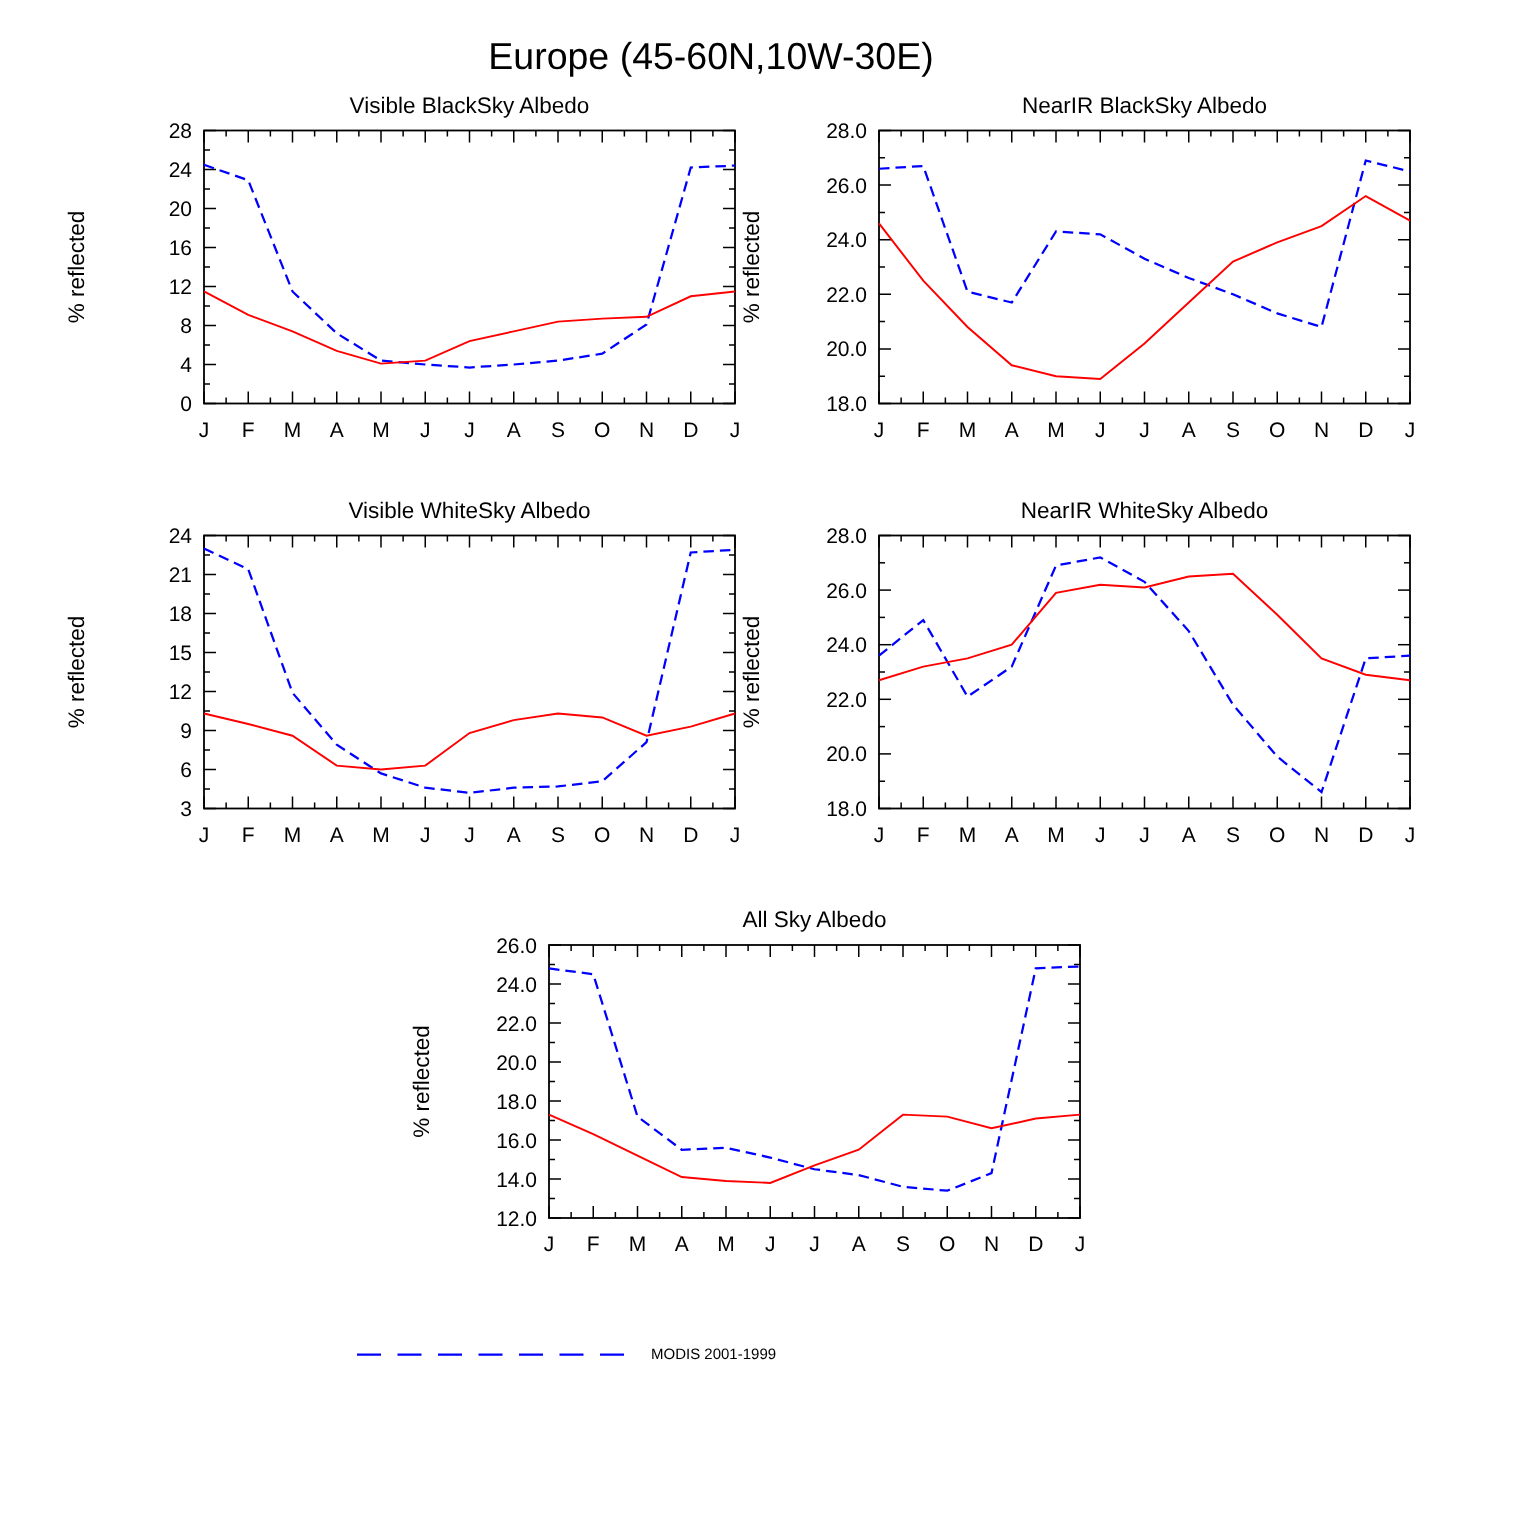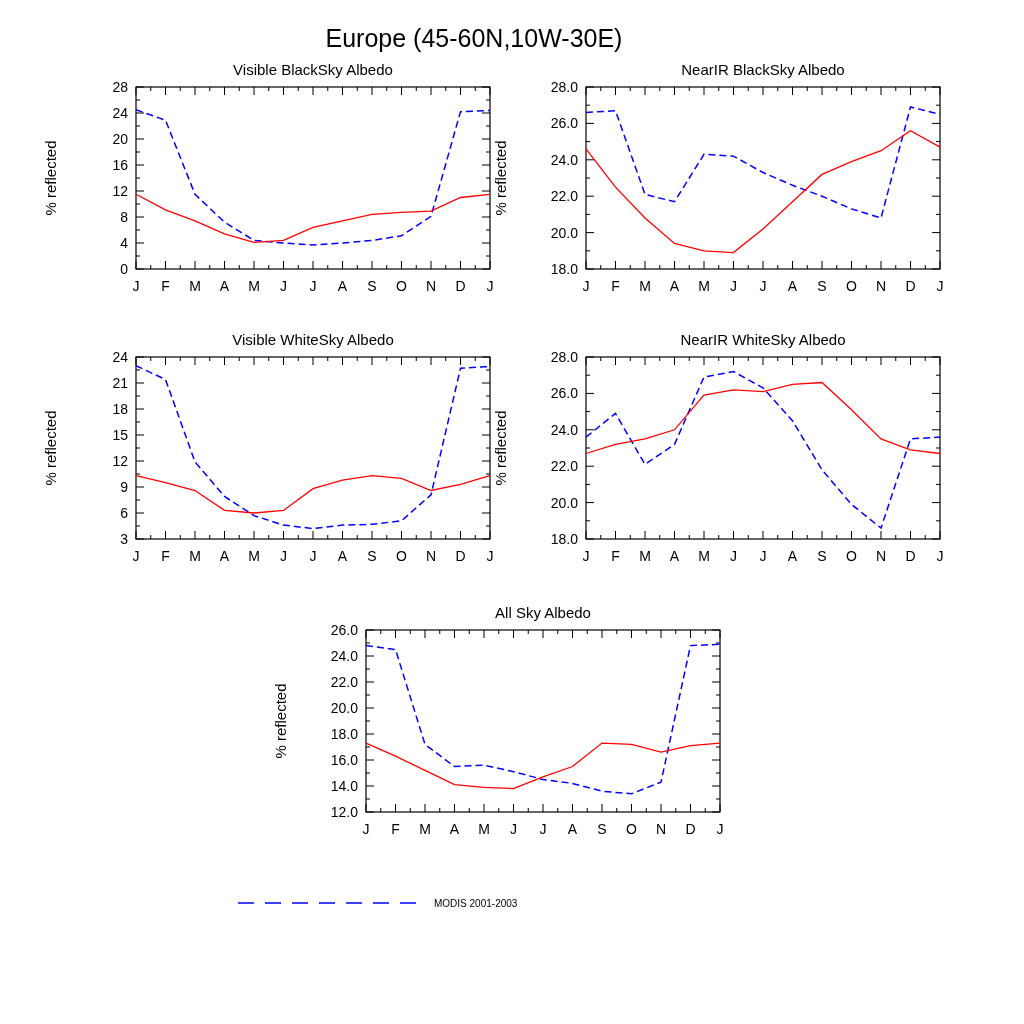--- a/index.html
+++ b/index.html
@@ -535,15 +535,15 @@
       <line x1="462" y1="32" x2="454" y2="32" stroke="#000" stroke-width="1"></line>
       <text x="100" y="37" text-anchor="end" font-size="14">26.0</text>
       <polyline points="108.0,47.6 137.5,51.5 167.0,146.4 196.5,168.5 226.0,167.2 255.5,173.7 285.0,181.5 314.5,185.4 344.0,193.2 373.5,195.8 403.0,184.1 432.5,47.6 462.0,46.3" fill="none" stroke="#0000ff" stroke-width="1.5" stroke-dasharray="7,4"></polyline>
       <polyline points="108.0,145.1 137.5,158.1 167.0,172.4 196.5,186.7 226.0,189.3 255.5,190.6 285.0,178.9 314.5,168.5 344.0,145.1 373.5,146.4 403.0,154.2 432.5,147.7 462.0,145.1" fill="none" stroke="#ff0000" stroke-width="1.3" stroke-dasharray="none"></polyline>
     </svg>
 
   <div class="legend-row" style="top:897px">
     <svg width="186" height="12">
         <line x1="0" y1="6" x2="186" y2="6" stroke="#0000ff" stroke-width="1.5" stroke-dasharray="16,11"></line>
       </svg>
-    <span class="legend-label">MODIS 2001-2003</span>
+    <span class="legend-label">MODIS 2001-1999</span>
   </div>
 </div>
 
 </body></html>

